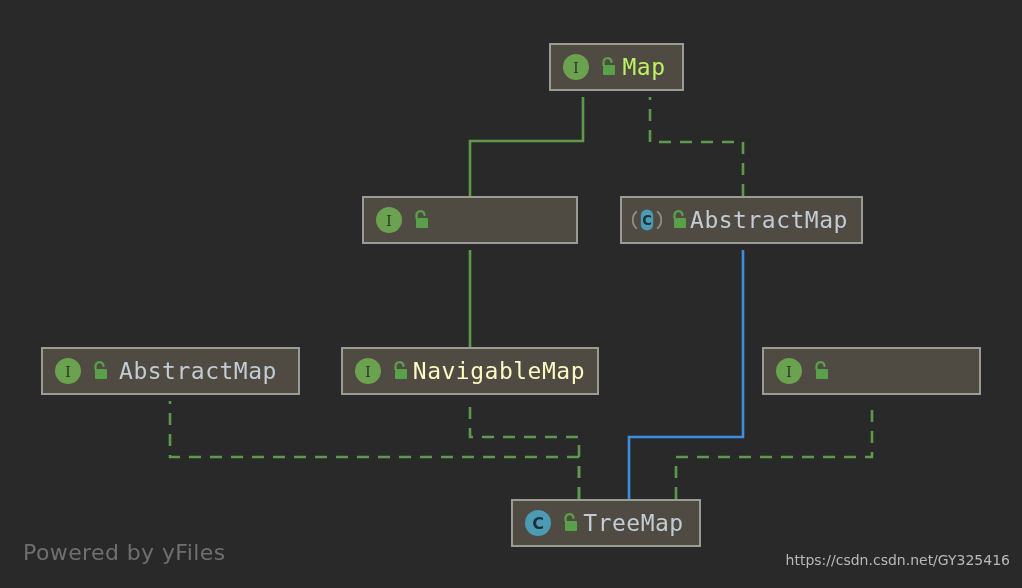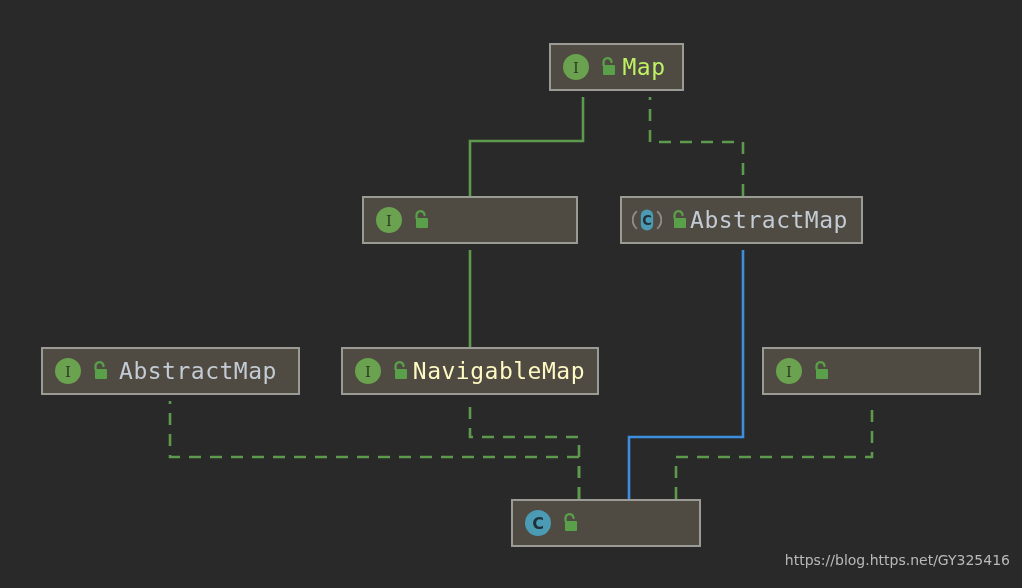--- a/index.html
+++ b/index.html
@@ -183,19 +183,21 @@
         <div class="node-icons">
           <svg class="type-icon" viewBox="0 0 30 30">
             <circle cx="15" cy="15" r="13" fill="#4b9bb5"></circle>
             <text x="15" y="21" text-anchor="middle" font-family="DejaVu Sans, sans-serif" font-size="16" font-weight="bold" fill="#20303a">C</text>
           </svg>
           <svg class="lock-icon" viewBox="0 0 20 22">
             <path d="M5.5 9 V6.2 A4 4 0 0 1 13.5 6.0" stroke="#5aa04a" stroke-width="2.3" fill="none" stroke-linecap="round"></path>
             <rect x="5" y="9" width="12" height="10" rx="1" fill="#5aa04a"></rect>
           </svg>
         </div>
+        <div class="node-label" style="color: rgb(195, 204, 212);">TreeMap</div>
       </div>
     </div>
 
-
-  <div class="watermark">https://blog.https.net/GY325416</div>
+  <div class="footer-yfiles">Powered by yFiles</div>
+
+  <div class="watermark">https://csdn.csdn.net/GY325416</div>
 
 </div>
 
 </body></html>

